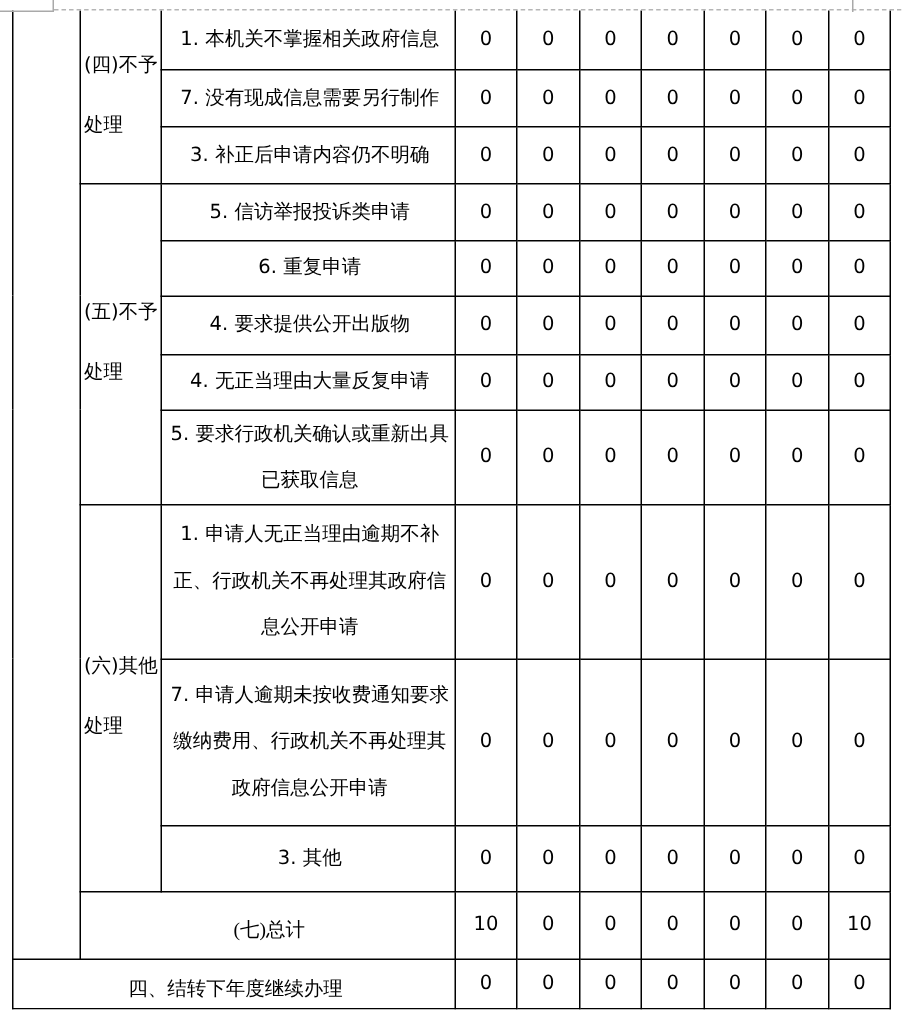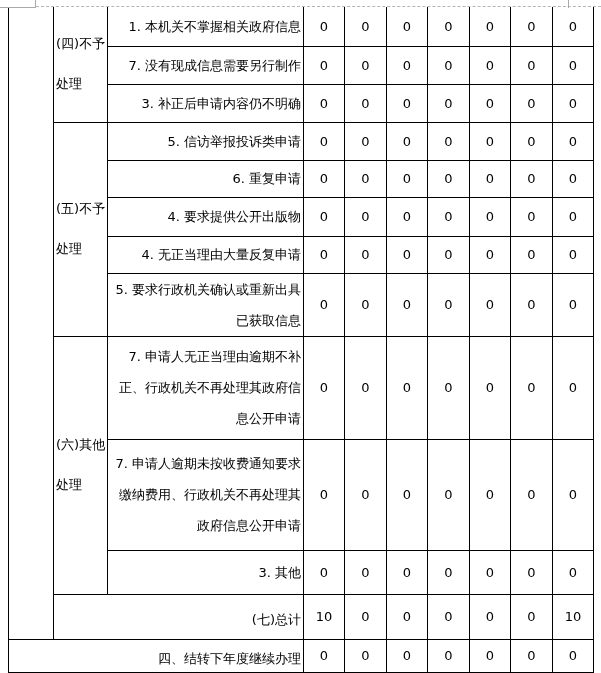--- a/index.html
+++ b/index.html
@@ -19,26 +19,26 @@
     vertical-align:middle; overflow:hidden;
     background:#ffffff;
   }
   table.report tr:first-child > td { border-top:none; }
   td.cell-empty { background:#ffffff; }
   td.cell-cat {
     text-align:left; padding:0 0 0 2px;
     line-height:40px; word-break:break-all;
   }
   td.cell-item {
-    text-align:right; padding:0 2px 0 4px;
+    text-align:center; padding:0 2px 0 4px;
     line-height:31px; word-break:break-all;
   }
   td.cell-val { text-align:center; padding:0; }
   td.cell-total, td.cell-carry {
-    text-align:right; padding:6px 2px 0 4px; word-break:break-all;
+    text-align:center; padding:6px 2px 0 4px; word-break:break-all;font-family:Liberation Serif, serif;
   }
   .boundary-solid {
     position:absolute; left:0; top:7px; width:36px; height:1px;
     background:#a9a9a9; z-index:3;
   }
   .boundary-dashed {
     position:absolute; left:36px; top:6px; width:565px; height:0;
     border-top:1px dashed #b5b5b5; z-index:3;
   }
   .boundary-tick-left {
@@ -161,21 +161,21 @@
       <td class="cell-val">0</td>
       <td class="cell-val">0</td>
       <td class="cell-val">0</td>
       <td class="cell-val">0</td>
       <td class="cell-val">0</td>
       <td class="cell-val">0</td>
     </tr>
 
     <tr style="height:103px">
       <td class="cell-cat" rowspan="3">(六)其他处理</td>
-      <td class="cell-item">7. 申请人无正当理由逾期不补正、行政机关不再处理其政府信息公开申请</td>
+      <td class="cell-item">1. 申请人无正当理由逾期不补正、行政机关不再处理其政府信息公开申请</td>
       <td class="cell-val">0</td>
       <td class="cell-val">0</td>
       <td class="cell-val">0</td>
       <td class="cell-val">0</td>
       <td class="cell-val">0</td>
       <td class="cell-val">0</td>
       <td class="cell-val">0</td>
     </tr>
 
     <tr style="height:111px">

